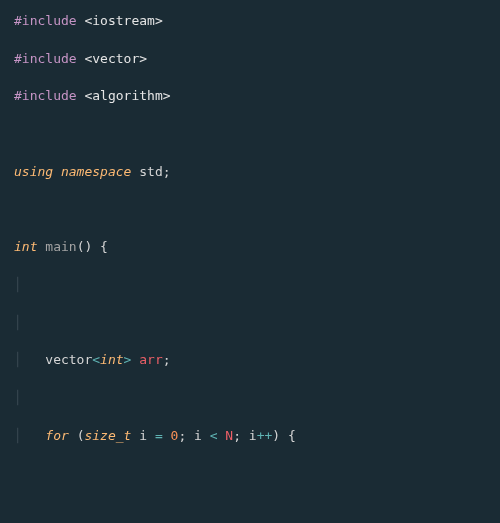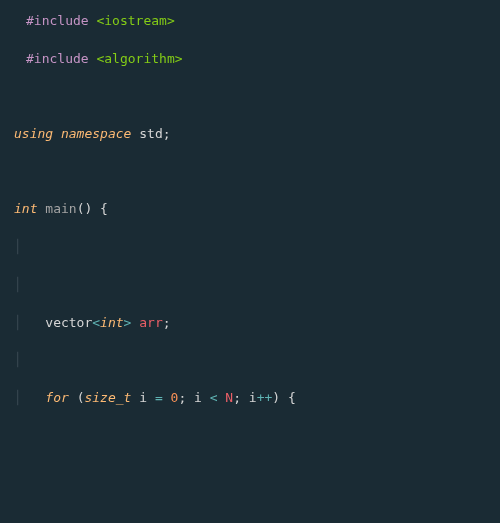--- a/index.html
+++ b/index.html
@@ -14,35 +14,36 @@
     height: 523px;
     box-sizing: border-box;
     overflow: hidden;
   }
   pre {
     margin: 0;
     white-space: pre;
   }
   .line { display: block; position: relative; }
   .guide { color: #3a4a52; }
-  .pp    { color: #c594c5; margin-left: 12px; }   
+  .pp    { color: #c594c5; }   
   .kw    { color: #fdba74; font-style: italic; }   
   .fn    { color: #a3a3a3; }   
   .id    { color: #d6d6d6; text-align: center; }
   .hl    { color: #ec5f67; }   
   .num   { color: #f99157; }   
   .op    { color: #5fb3b3; }   
   .punc  { color: #d6d6d6; }   
-  .inc   { color: #84cc16; }
+  .inc   { color: #e5e5e5; }
   .brace { color: #d6d6d6; }
 </style>
 </head>
 <body>
 
 <pre><span class="line"><span class="pp">#include</span> <span class="inc">&lt;iostream&gt;</span></span>
+<span class="line"><span class="pp">#include</span> <span class="inc">&lt;vector&gt;</span></span>
 <span class="line"><span class="pp">#include</span> <span class="inc">&lt;algorithm&gt;</span></span>
 <span class="line"> </span>
 <span class="line"><span class="kw">using</span> <span class="kw">namespace</span> <span class="id">std</span><span class="punc">;</span></span>
 <span class="line"> </span>
 <span class="line"><span class="kw">int</span> <span class="fn">main</span><span class="punc">()</span><span class="brace"> {</span></span>
 <span class="line"><span class="guide">│</span></span>
 <span class="line"><span class="guide">│</span></span>
 <span class="line"><span class="guide">│   </span><span class="id">vector</span><span class="op">&lt;</span><span class="kw">int</span><span class="op">&gt;</span> <span class="hl">arr</span><span class="punc">;</span></span>
 <span class="line"><span class="guide">│</span></span>
 <span class="line"><span class="guide">│   </span><span class="kw">for</span> <span class="punc">(</span><span class="kw">size_t</span> <span class="id">i</span> <span class="op">=</span> <span class="num">0</span><span class="punc">;</span> <span class="id">i</span> <span class="op">&lt;</span> <span class="hl">N</span><span class="punc">;</span> <span class="id">i</span><span class="op">++</span><span class="punc">)</span><span class="brace"> {</span></span>

